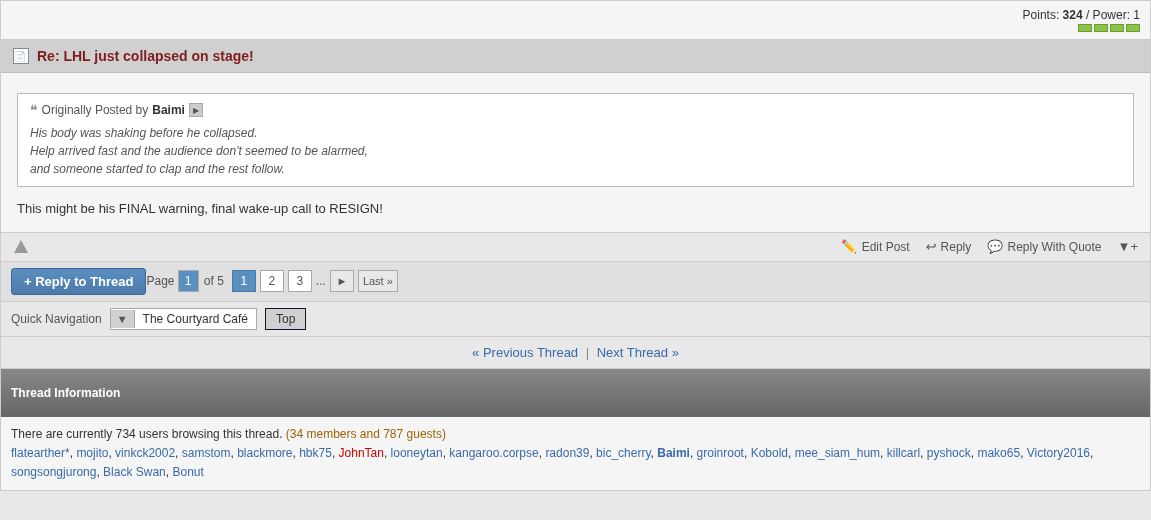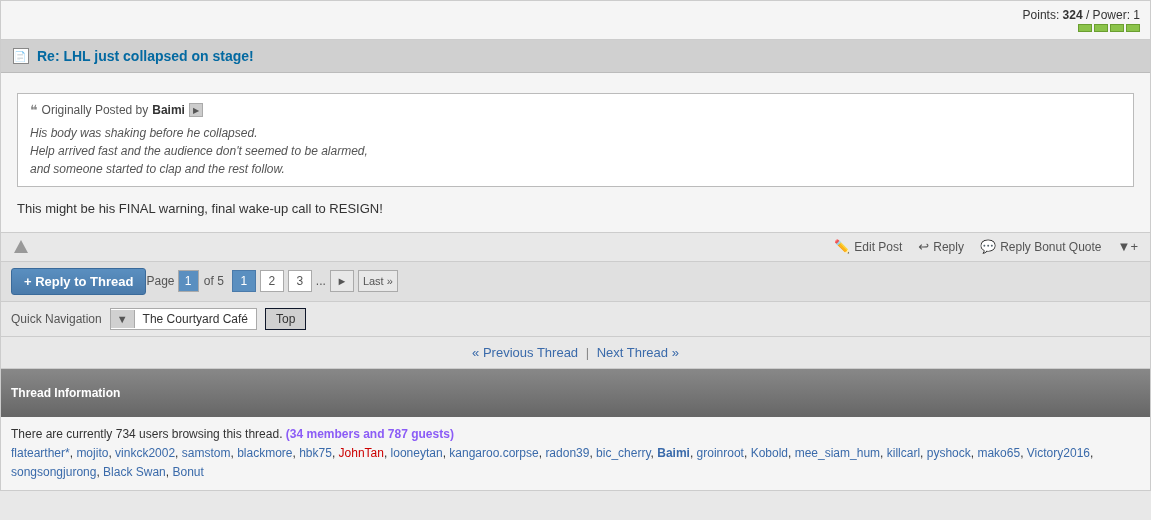--- a/index.html
+++ b/index.html
@@ -46,21 +46,21 @@
       background: #fff;
       display: flex;
       align-items: center;
       justify-content: center;
       font-size: 9px;
       color: #555;
     }
     .post-title-text {
       font-size: 14px;
       font-weight: bold;
-      color: #0369a1;
+      color: #7f1d1d;
       text-align: center;
     }
 
     
     .post-body {
       padding: 12px 16px;
       background: #f5f5f5;
     }
 
     
@@ -298,22 +298,21 @@
       font-size: 12px;
       font-weight: bold;
     }
     .thread-info-body {
       padding: 8px 10px;
       font-size: 12px;
       color: #333;
       line-height: 1.6;
     }
     .thread-info-body .count-text {
-      color: #8b5cf6;
-      font-weight: bold;
+      color: #a16207;
     }
     .thread-info-body .user-link {
       color: #3a6aaa;
       text-decoration: none;
     }
     .thread-info-body .user-link.highlighted {
       color: #cc0000;
       text-align: center;
     }
     .thread-info-body .user-link.bold-link {
@@ -393,21 +392,21 @@
     <a class="action-link">
       <span class="action-icon">✏️</span>
       <span>Edit Post</span>
     </a>
     <a class="action-link">
       <span class="action-icon">↩</span>
       <span>Reply</span>
     </a>
     <a class="action-link">
       <span class="action-icon">💬</span>
-      <span>Reply Bonut Quote</span>
+      <span>Reply With Quote</span>
     </a>
     <a class="action-link">
       <span class="action-icon">▼+</span>
     </a>
   </div>
 </div>
 
 <div class="reply-pagination-bar">
   <button class="reply-to-thread-btn">
     <span>+ Reply to Thread</span>

